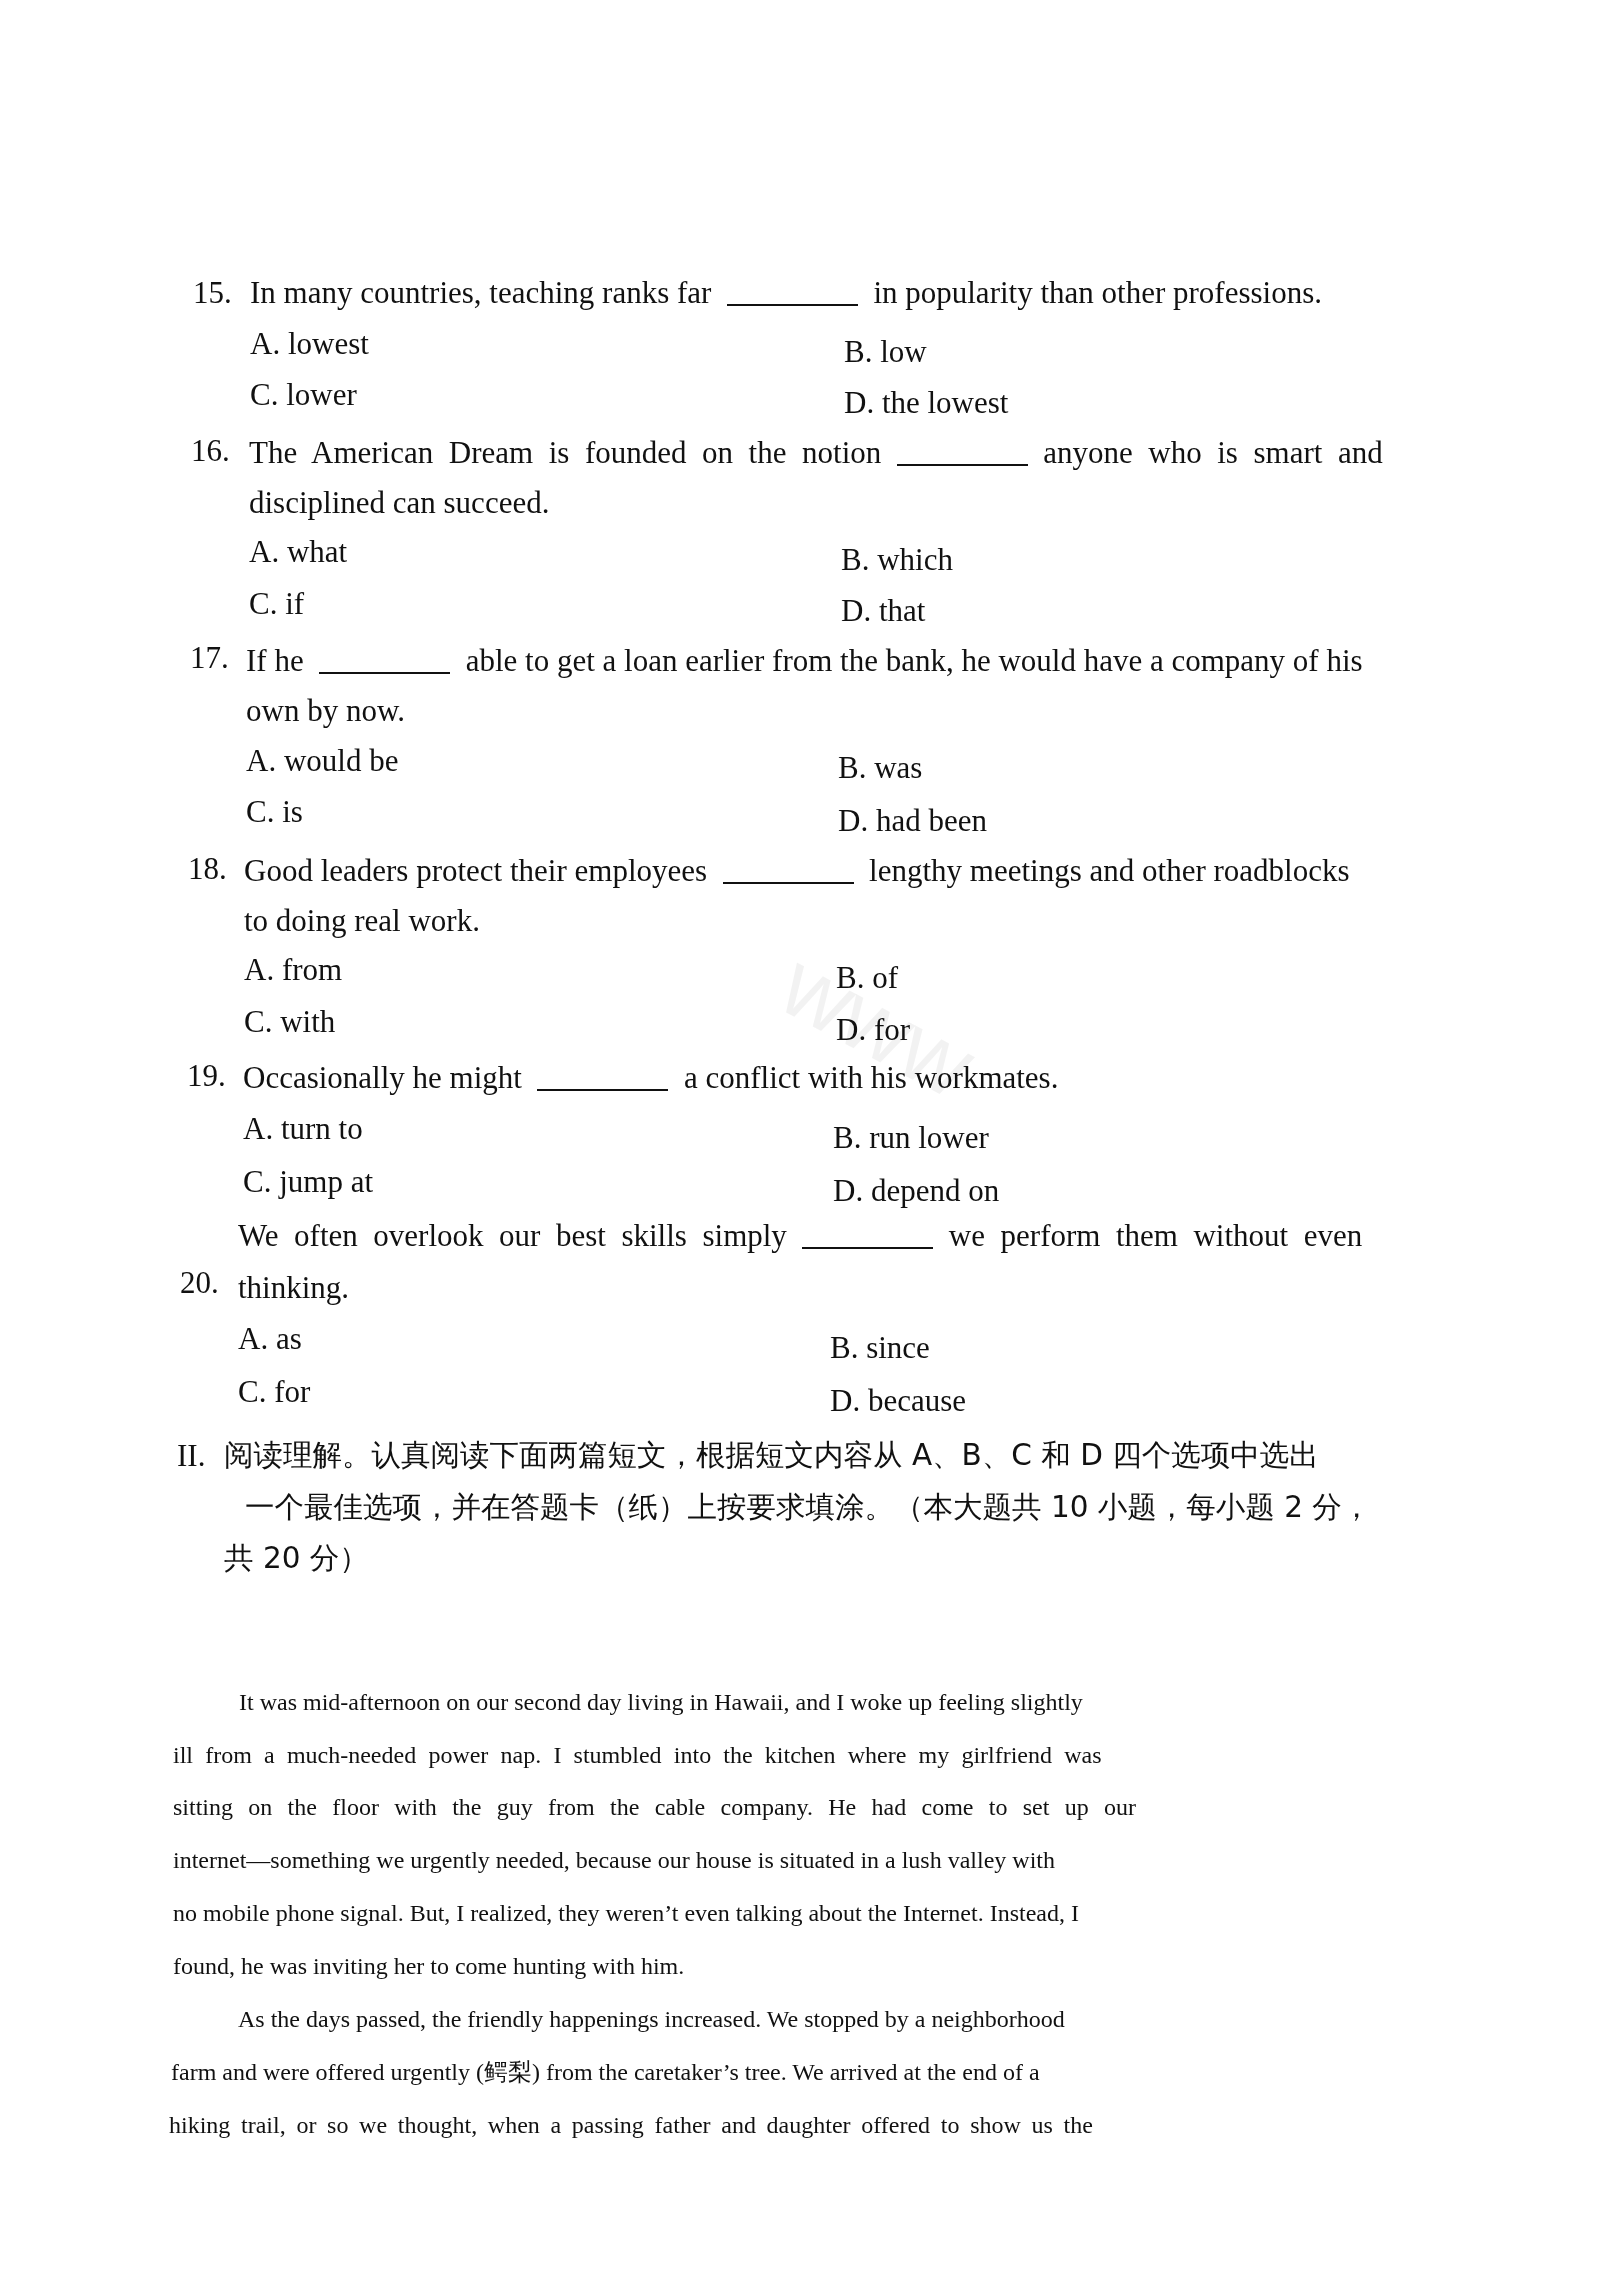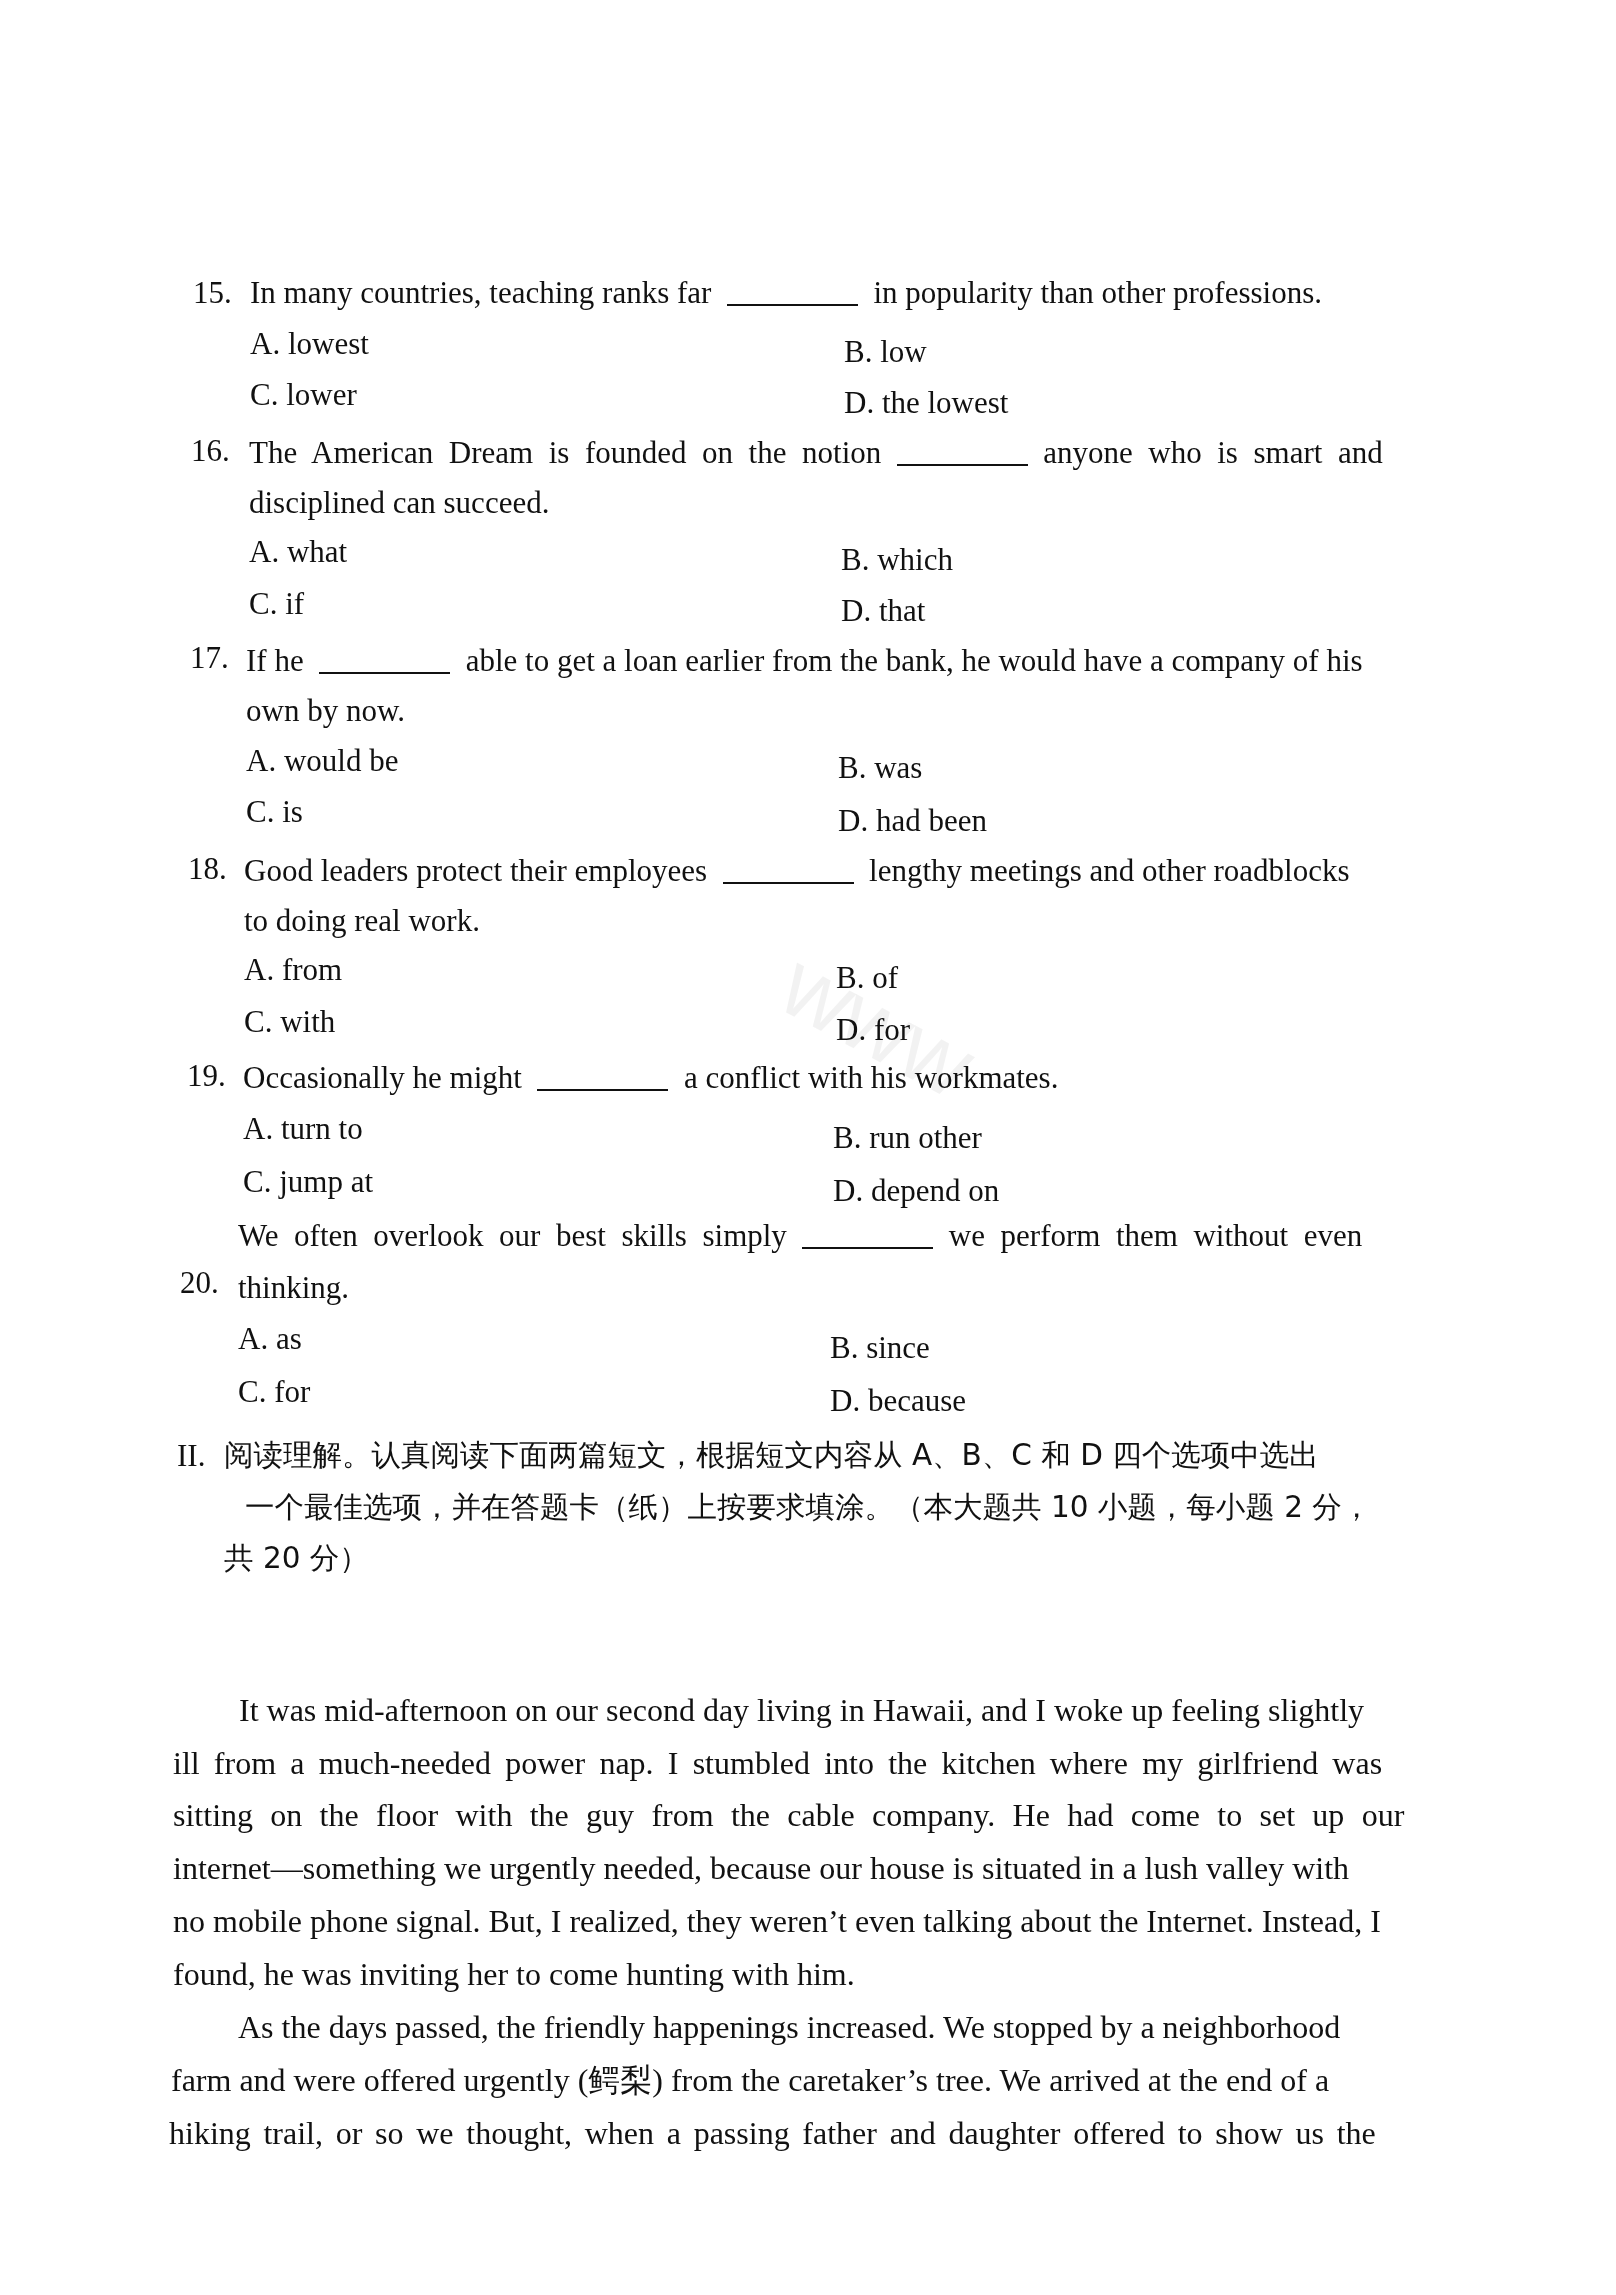--- a/index.html
+++ b/index.html
@@ -10,21 +10,21 @@
   }
   .page { position: absolute; left: 0; top: 0; width: 1616px; height: 2295px; }
   .q { position: absolute; left: 0; width: 1616px; }
   .stem-line { position: absolute; font-size: 31px; line-height: 37px; white-space: nowrap; }
   .qnum { position: absolute; font-size: 31px; line-height: 37px; }
   .blank { display: inline-block; width: 131px; border-bottom: 2.3px solid #111; margin: 0 15.5px; vertical-align: -3.1px; height: 26.4px; }
   .opt { position: absolute; font-size: 31px; line-height: 37px; white-space: nowrap; }
   .section-head { position: absolute; left: 177px; font-family: "DejaVu Sans", sans-serif; font-size: 29.5px; line-height: 51px; }
   .section-num { position: absolute; left: 177px; font-family: "Liberation Serif", serif; font-size: 31px; }
   .passage-title { position: absolute; left: 0; width: 1616px; text-align: center; top: 1618px; font-size: 31px; font-weight: bold; }
-  .para-line { position: absolute; font-size: 32px; line-height: 37px; white-space: nowrap; margin-top: 8px; }
+  .para-line { position: absolute; font-size: 24px; line-height: 37px; white-space: nowrap; }
   .watermark { position: absolute; color: rgba(0,0,0,0.05); font-size: 93px; font-family: "Liberation Sans", sans-serif; transform: rotate(28deg); pointer-events: none; }
 </style>
 </head>
 <body>
 
 <div class="page">
 
   <div class="watermark" style="left:777px; top:972px;">www</div>
 
   <div class="q">
@@ -73,21 +73,21 @@
     <span class="opt" style="left:244px; top:1003px;">C. with</span>
     <span class="opt" style="left:836px; top:1011px;">D. for</span>
   </div>
 
   <div class="q">
     <span class="qnum" style="left:187px; top:1057px;">19.</span>
     <div class="stem-line" style="left:243px; top:1059px;">
       <span>Occasionally he might</span><span class="blank"></span><span>a conflict with his workmates.</span>
     </div>
     <span class="opt" style="left:243px; top:1110px;">A. turn to</span>
-    <span class="opt" style="left:833px; top:1119px;">B. run other</span>
+    <span class="opt" style="left:833px; top:1119px;">B. run lower</span>
     <span class="opt" style="left:243px; top:1163px;">C. jump at</span>
     <span class="opt" style="left:833px; top:1172px;">D. depend on</span>
   </div>
 
   <div class="q">
     <span class="qnum" style="left:180px; top:1264px;">20.</span>
     <div class="stem-line" style="left:238px; top:1217px; word-spacing:7.8px;">
       <span>We often overlook our best skills simply</span><span class="blank"></span><span>we perform them without even</span>
     </div>
     <span class="stem-line" style="left:238px; top:1269px;">thinking.</span>

